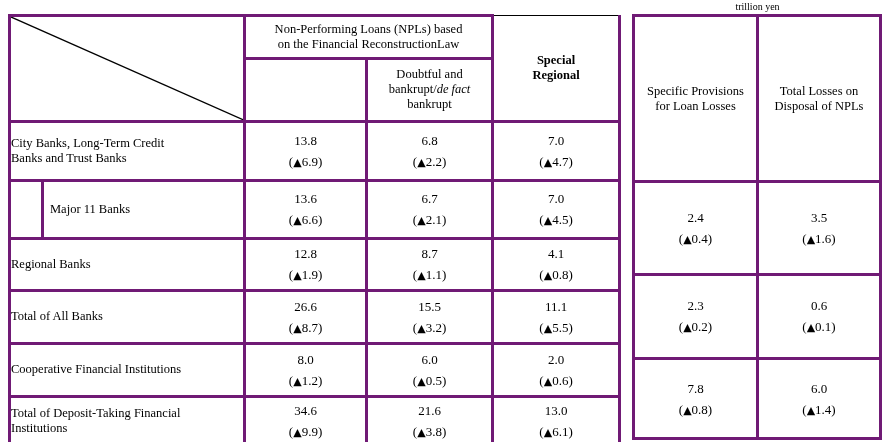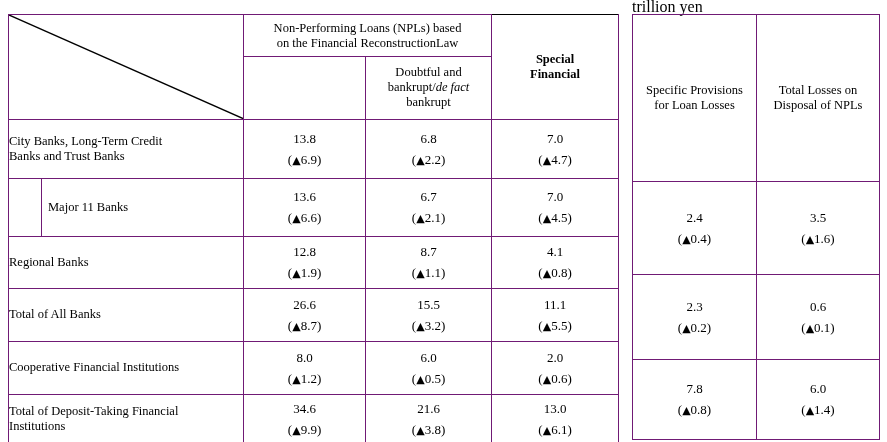--- a/index.html
+++ b/index.html
@@ -14,34 +14,34 @@
     position: relative;
     overflow: hidden;
   }
 
   
   .unit-caption {
     position: absolute;
     left: 632px;
     top: 0px;
     width: 253px;
-    text-align: left;
-    font-size: 16px;
+    text-align: center;
+    font-size: 10px;
     line-height: 14px;
     padding-right: 2px;
   }
 
   
   .tbl {
     position: absolute;
     border-collapse: collapse;
     table-layout: fixed;
   }
   .tbl td {
-    border: 1px solid #701a75;
+    border: 3px solid #701a75;
     padding: 0;
     vertical-align: middle;
     font-size: 12.5px;
     line-height: 15px;
   }
 
   #main-table { left: 8px; top: 14px; width: 610px; height: 426px; }
   #right-table { left: 632px; top: 14px; width: 247px; height: 426px; }
 
   
@@ -118,21 +118,21 @@
         <svg viewBox="0 0 235 104" preserveAspectRatio="none">
           <line x1="0" y1="0" x2="235" y2="104" stroke="#000000" stroke-width="1.4"></line>
         </svg>
       </td>
       <td class="hdr hdr-group" colspan="2">
         <span>Non-Performing Loans (NPLs) based</span><br>
         <span>on the Financial ReconstructionLaw</span>
       </td>
       <td class="hdr" rowspan="2" style="border-top:1px solid #000;font-weight:bold;">
         <span>Special</span><br>
-        <span>Financial</span>
+        <span>Regional</span>
       </td>
     </tr>
 
     <tr>
       <td class="hdr" style="border-top:0;border-left:0;border-right:0;"></td>
       <td class="hdr">
         <span>Doubtful and</span><br>
         <span>bankrupt/</span><i>de fact</i><br>
         <span>bankrupt</span>
       </td>

